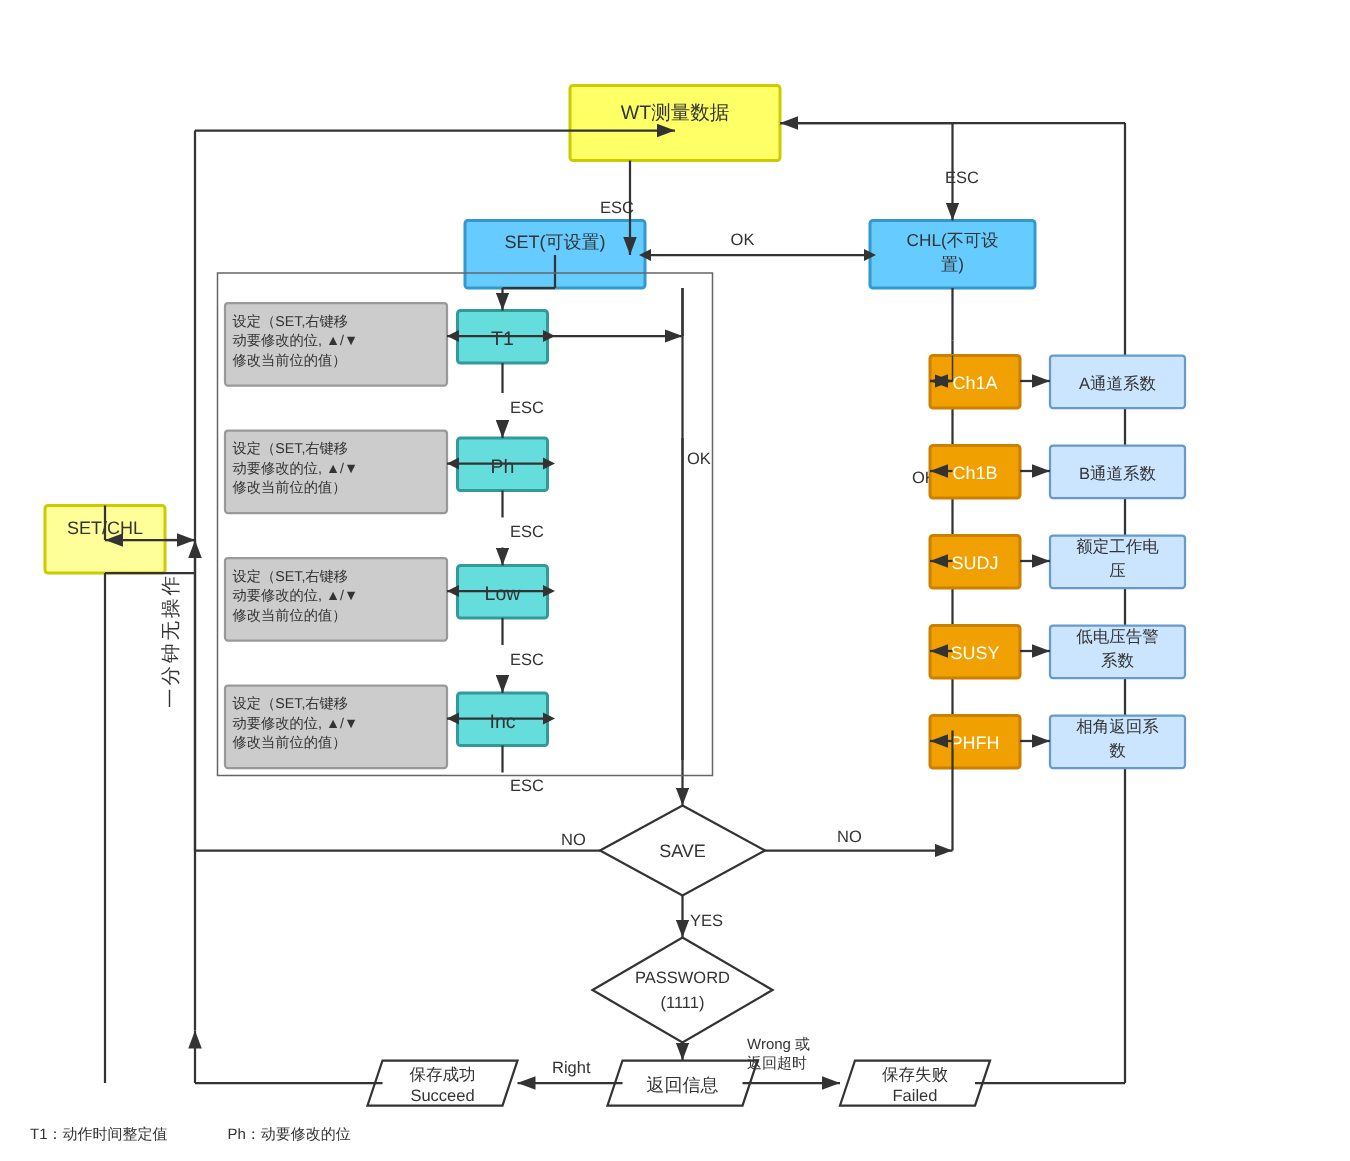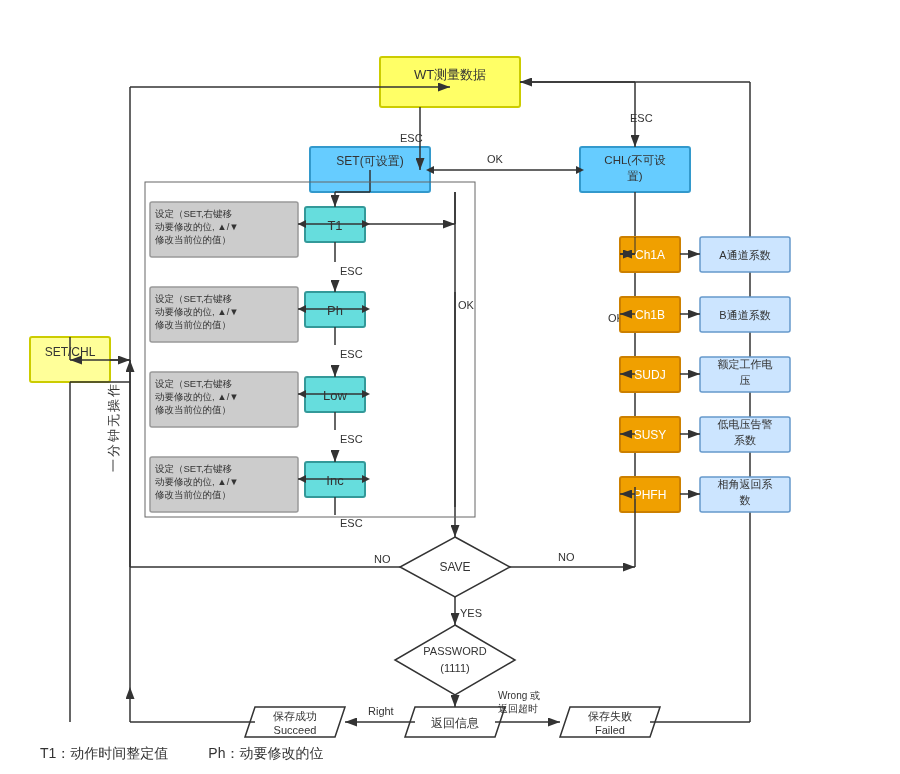--- a/index.html
+++ b/index.html
@@ -18,22 +18,22 @@
     }
     svg {
       position: absolute;
       top: 0; left: 0;
       width: 900px;
       height: 774px;
     }
     .legend {
       position: absolute;
       bottom: 8px;
-      left: 40px;
-      font-size: 14px;
+      left: 20px;
+      font-size: 10px;
       line-height: 1.8;
       color: #333;
     }
     .legend-row {
       display: flex;
       gap: 40px;
     }
   </style>
 </head>
 <body>

